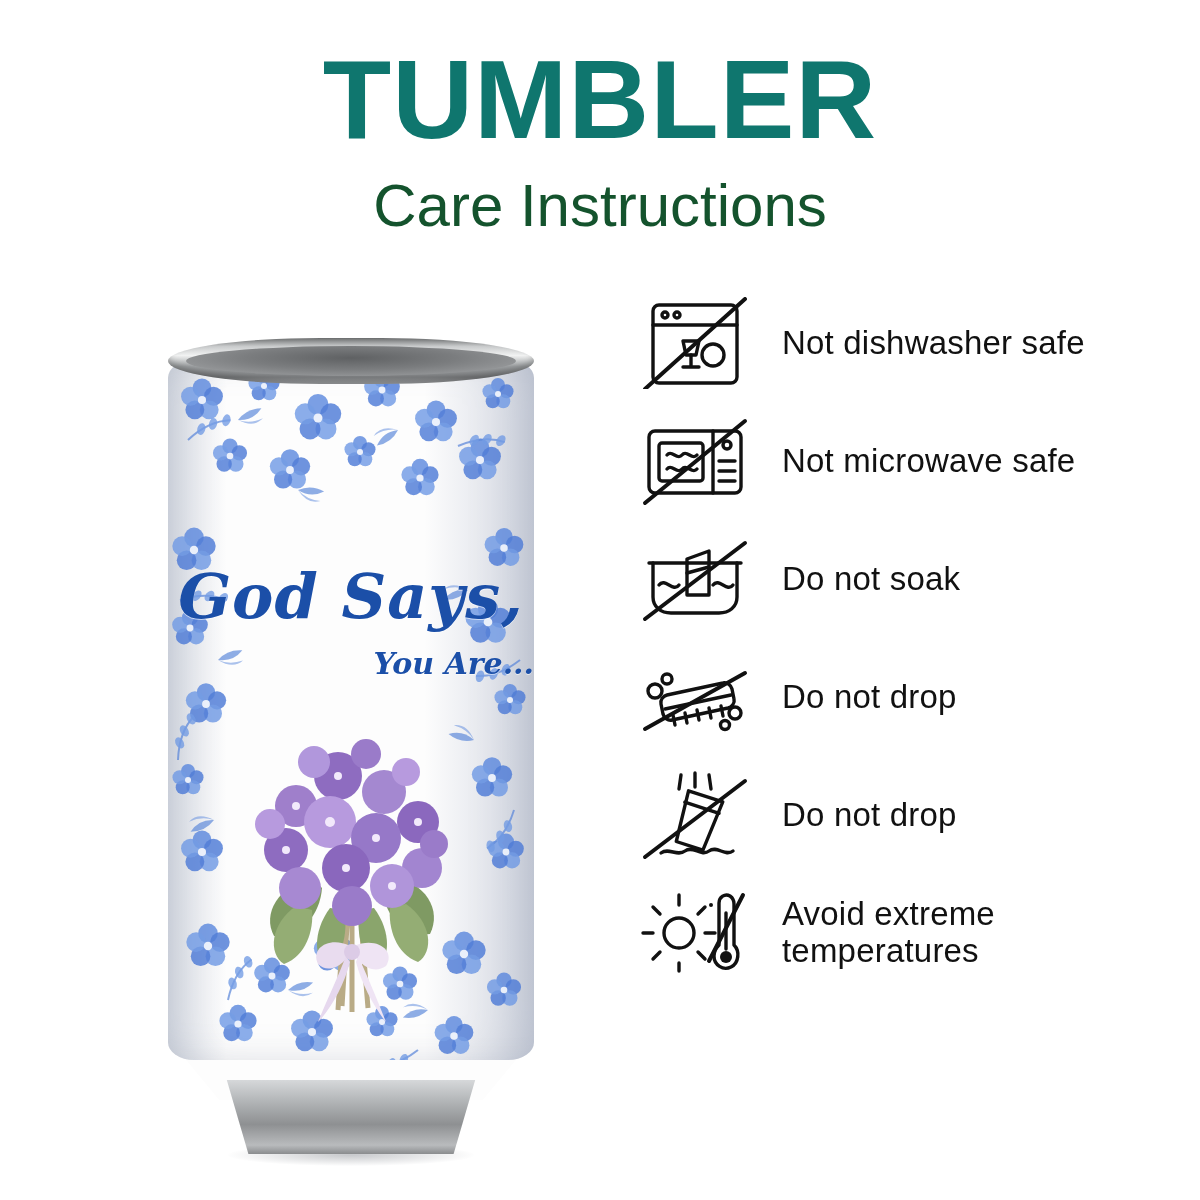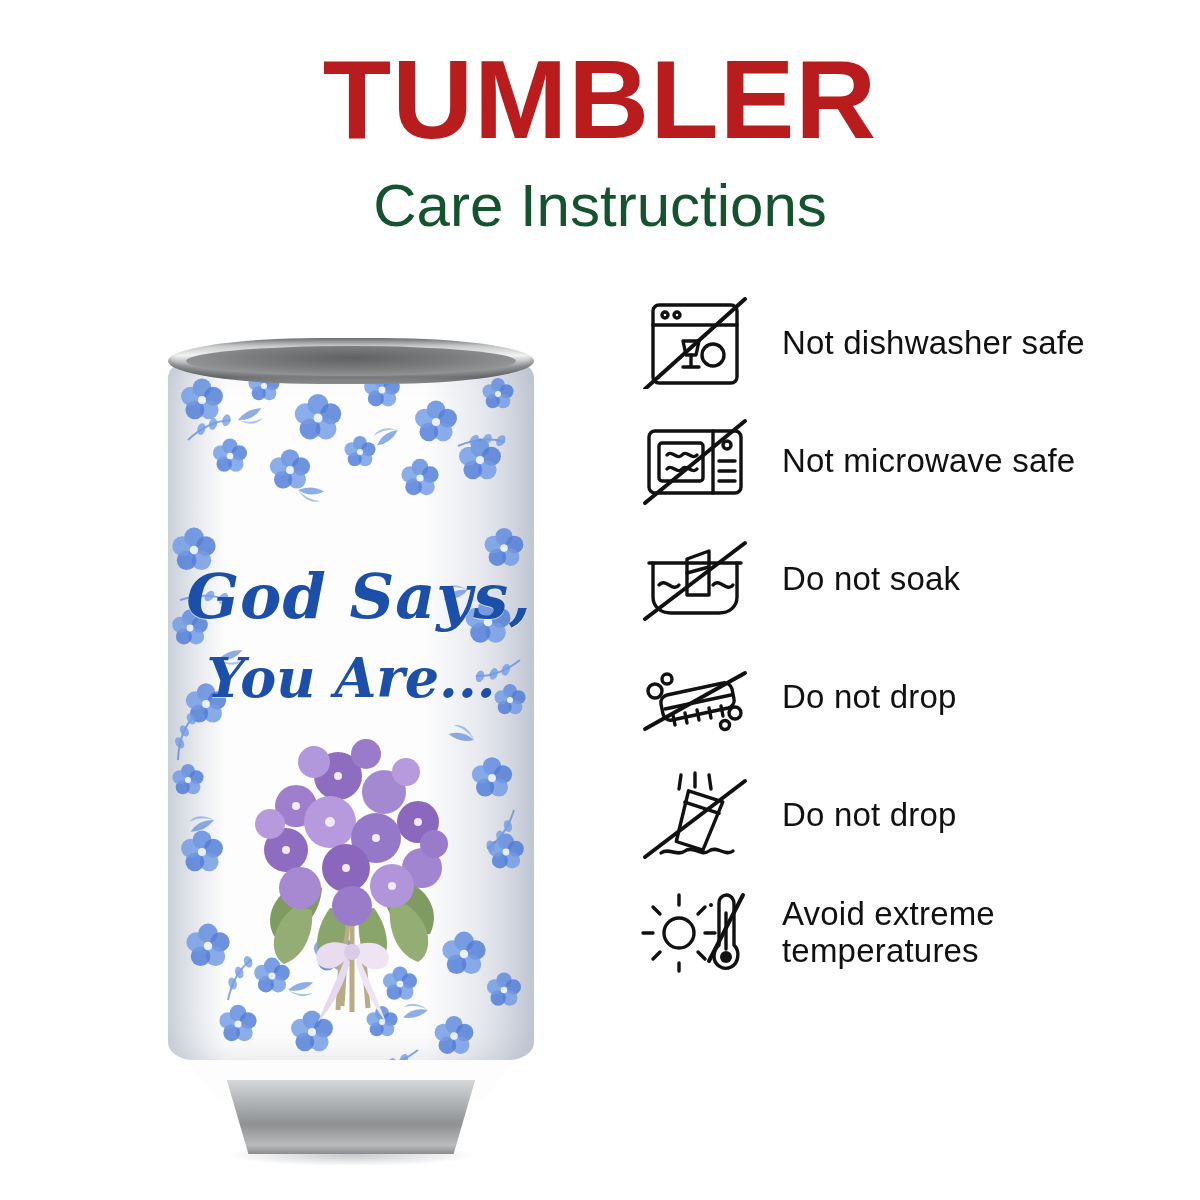--- a/index.html
+++ b/index.html
@@ -23,21 +23,21 @@
     left: 0;
     width: 1200px;
     text-align: center;
   }
   #main-title {
     font-size: 112px;
     font-weight: bold;
     letter-spacing: 1px;
     line-height: 1;
     margin-top: 44px;
-    color: #b91c1c;
+    color: #0f766e;
   }
   #sub-title {
     font-size: 60px;
     font-weight: normal;
     line-height: 1;
     margin-top: 20px;
     color: #14532d;
     text-align: center;
   }
 
@@ -161,25 +161,25 @@
     color: #1b4fa8;
     font-family: "DejaVu Serif", serif;
     font-style: italic;
     font-weight: bold;
     text-shadow: 0 1px 0 rgba(255,255,255,0.6);
   }
   #tumbler-line1 {
     top: 200px;
     font-size: 62px;
     letter-spacing: 1px;
-    padding-left: 8px;
   }
   #tumbler-line2 {
     top: 286px;
-    font-size: 54px;
+    font-size: 30px;
+    text-align: right;
   }
 
   .bouquet {
     position: absolute;
     left: 50%;
     transform: translateX(-50%);
     top: 350px;
     width: 250px;
     height: 330px;
     z-index: 4;

